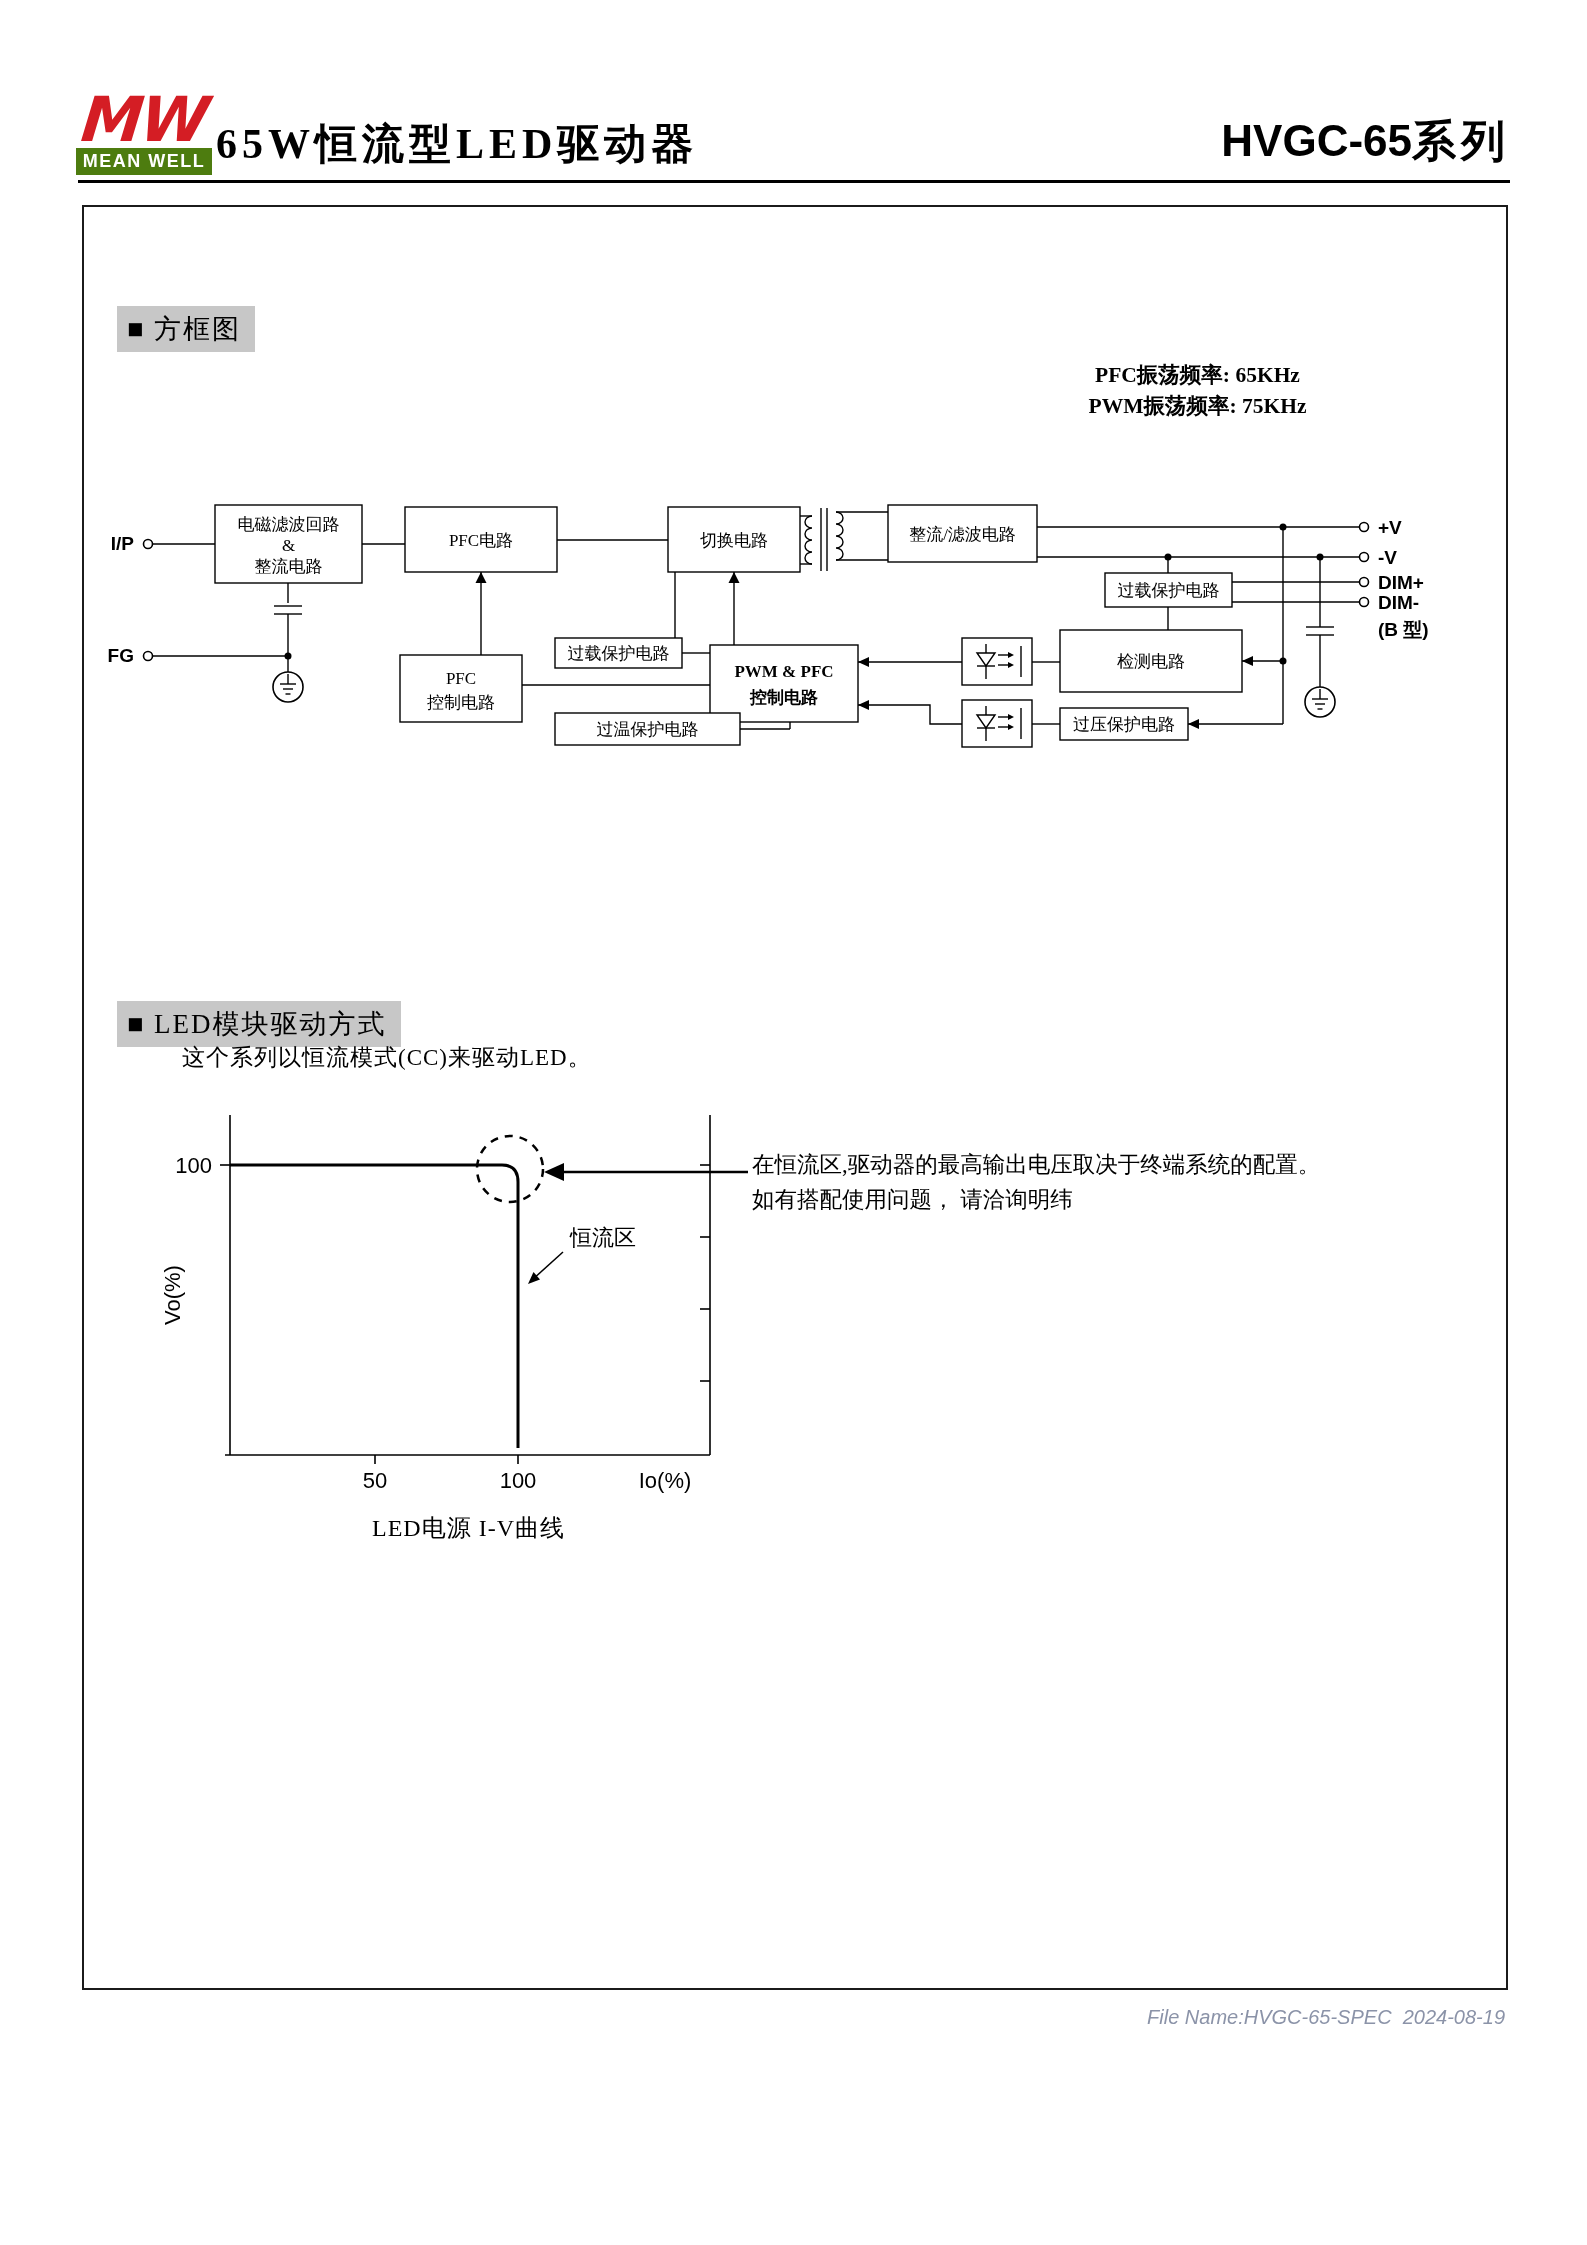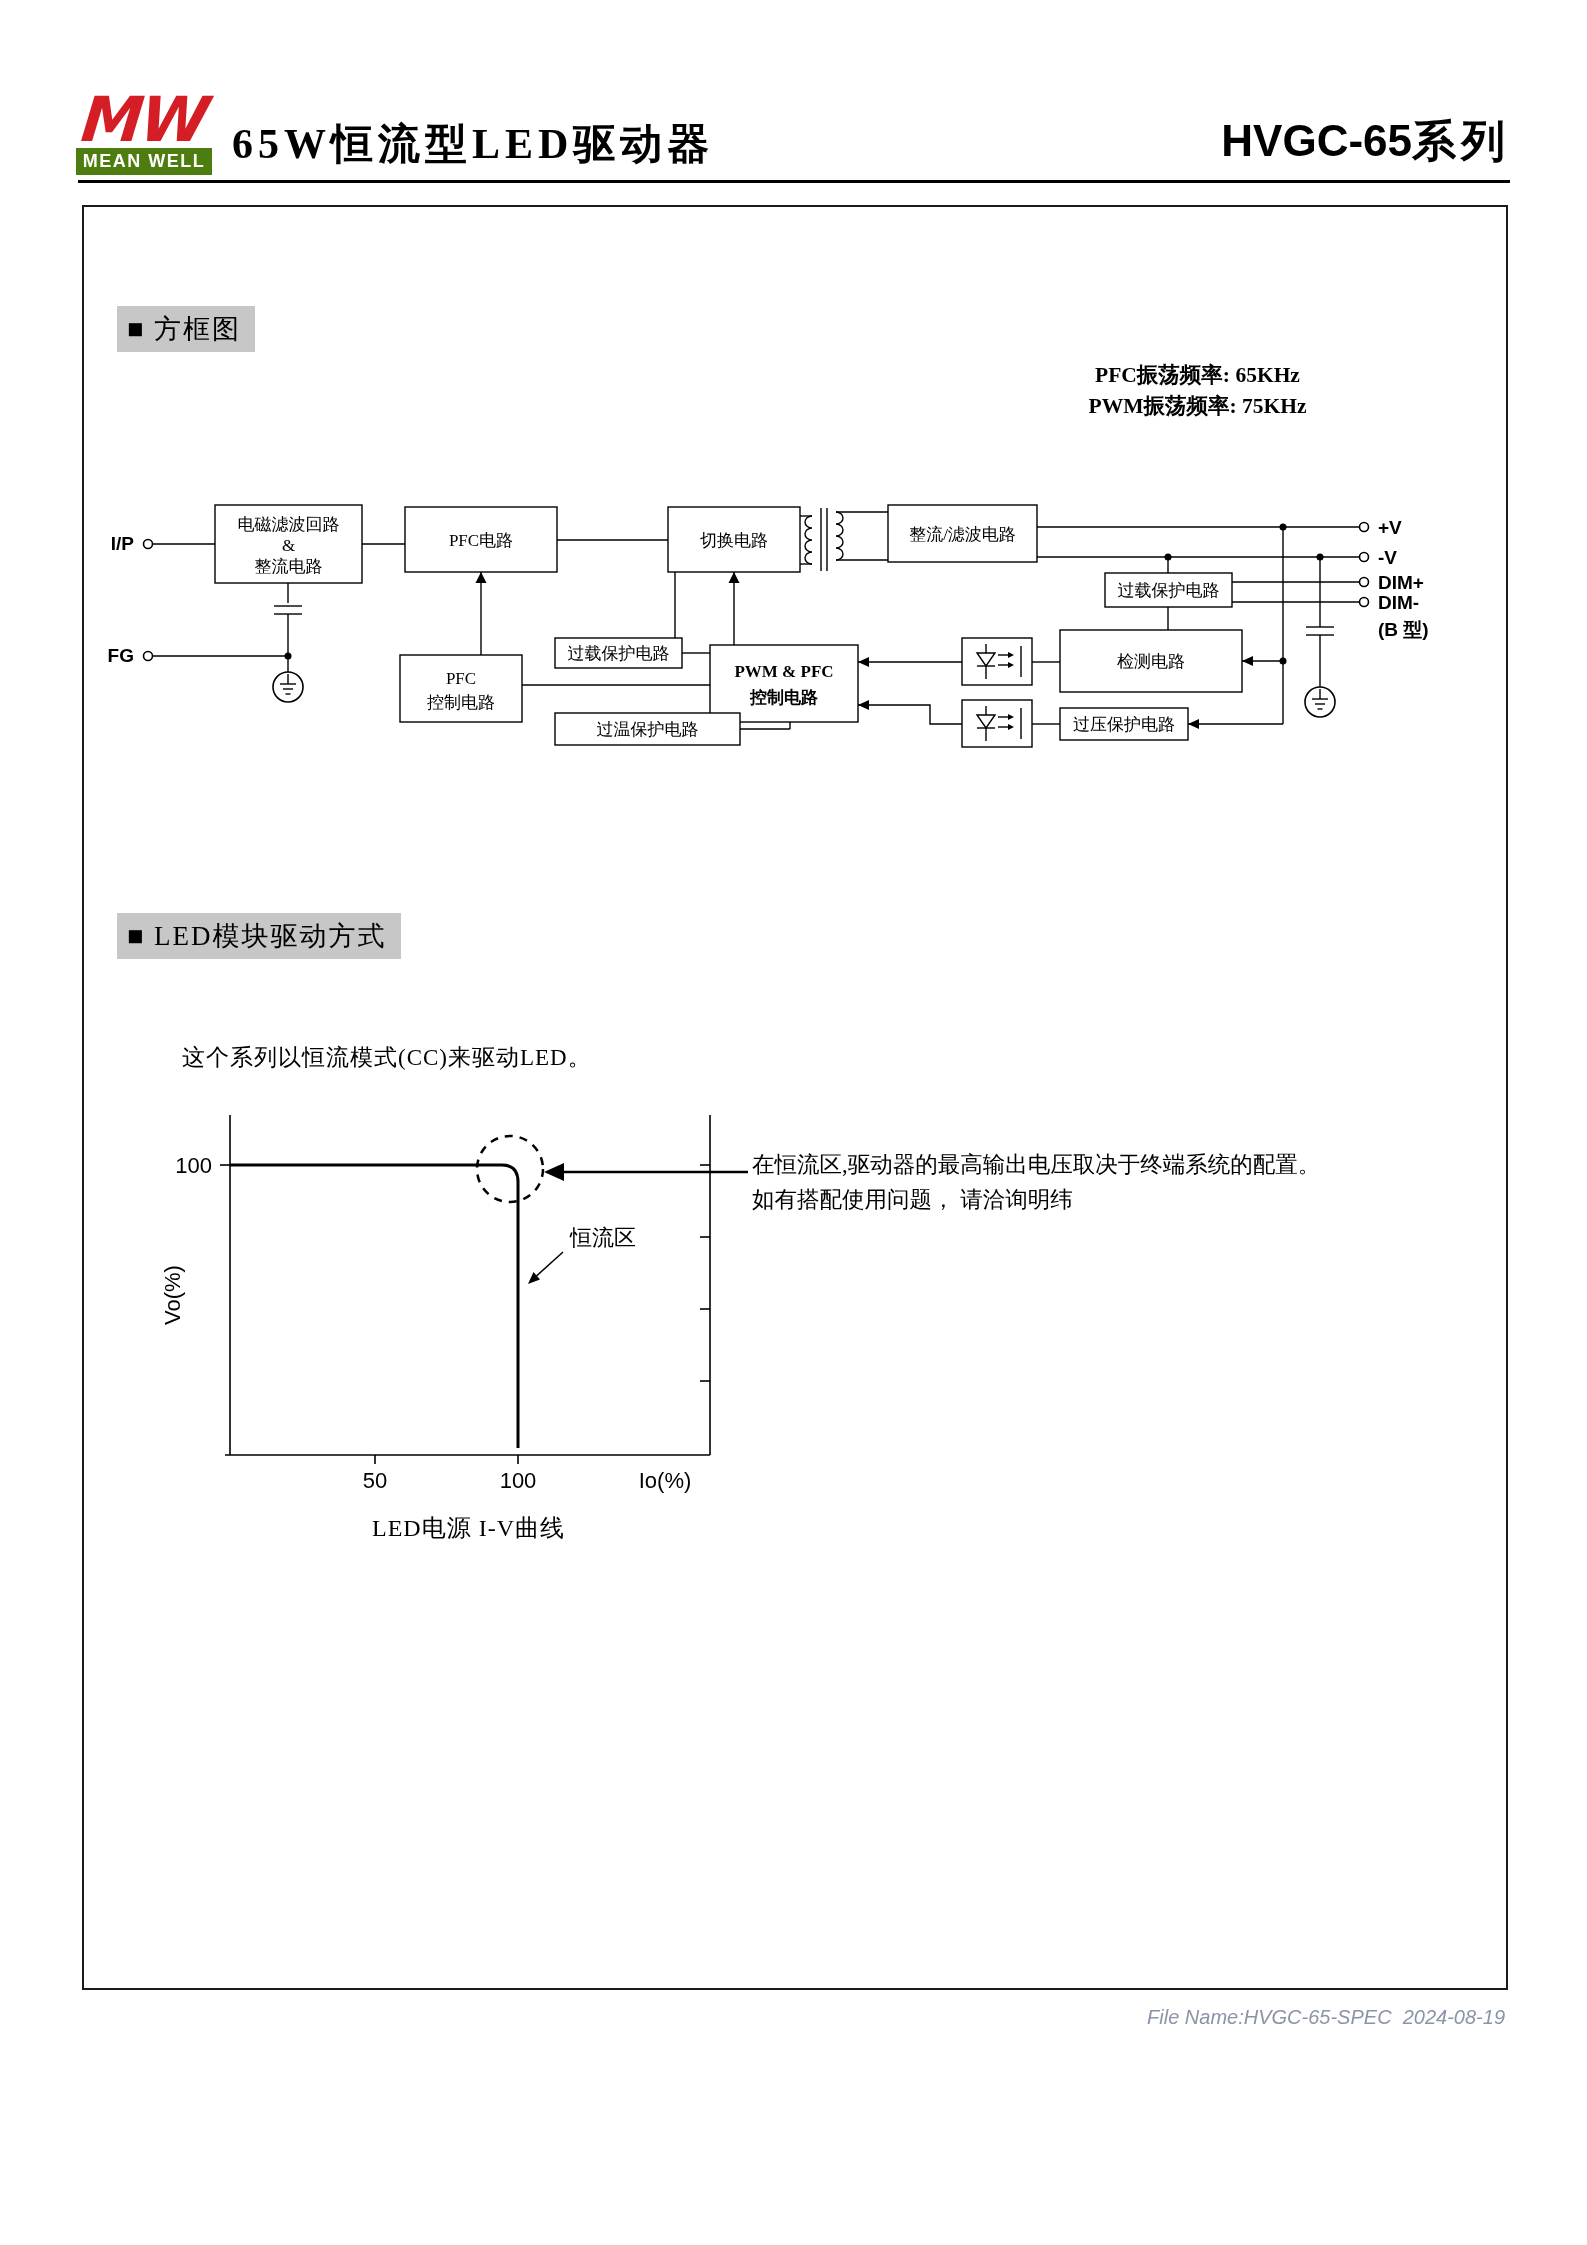--- a/index.html
+++ b/index.html
@@ -14,34 +14,34 @@
   .logo-mw {
     color:#d41d24; font-weight:bold; font-style:italic; font-size:62px; line-height:56px;
     text-align:center; letter-spacing:-3px; transform:skewX(-6deg);
     font-family:"DejaVu Sans","Liberation Sans",sans-serif;
   }
   .logo-sub {
     background:#4d7c0f; color:#fff; font-weight:bold; font-size:18px;
     text-align:center; padding:3px 0; letter-spacing:1.5px;
   }
   .doc-title {
-    position:absolute; left:232px; top:116px; font-size:42px; font-weight:bold;
+    position:absolute; left:216px; top:116px; font-size:42px; font-weight:bold;
     letter-spacing:5px; font-family:"Liberation Serif","DejaVu Serif",serif;
   }
   .series { position:absolute; right:77px; top:112px; font-size:44px; font-weight:bold; }
   .series .suffix { letter-spacing:5px; font-family:"Liberation Serif","DejaVu Serif",serif; }
   .header-rule { position:absolute; left:78px; top:180px; width:1432px; height:3px; background:#000; }
   
   .content-box { position:absolute; left:82px; top:205px; width:1426px; height:1785px; border:2px solid #1b1b1b; }
   .section-label {
     position:absolute; background:#c7c7c7; font-size:27px; padding:5px 14px 5px 10px;
     letter-spacing:2px; font-family:"Liberation Serif","DejaVu Serif",serif;
   }
   .section-label.s1 { left:117px; top:306px; }
-  .section-label.s2 { left:117px; top:913px; }
+  .section-label.s2 { left:117px; top:1001px; }
   .freq {
     position:absolute; left:1000px; top:360px; width:395px; text-align:center;
     font-size:21.5px; font-weight:bold; line-height:31px;
     font-family:"Liberation Serif","DejaVu Serif",serif;
   }
   .intro { position:absolute; left:182px; top:1023px; font-size:23px; letter-spacing:1px;
            font-family:"Liberation Serif","DejaVu Serif",serif;margin-top:19px; }
   .note { position:absolute; left:752px; top:1147px; width:640px; font-size:22.5px; line-height:35px;
           font-family:"Liberation Serif","DejaVu Serif",serif; }
   .caption { position:absolute; left:372px; top:1512px; font-size:24px; letter-spacing:1px;

